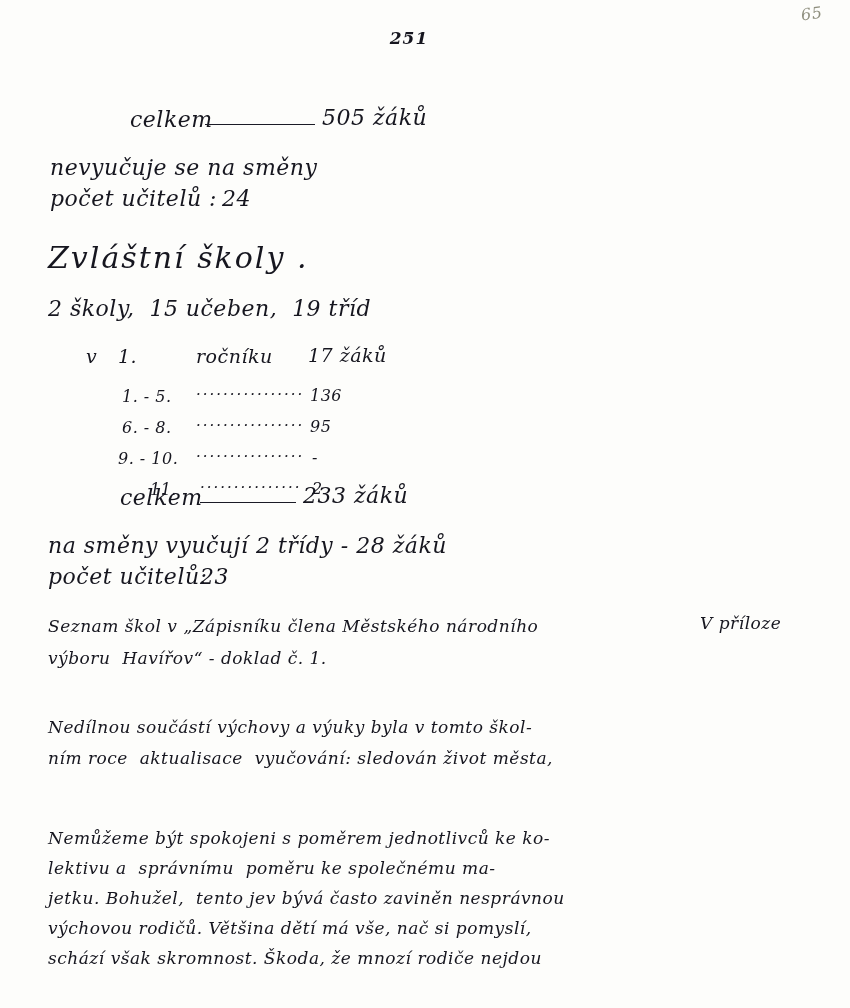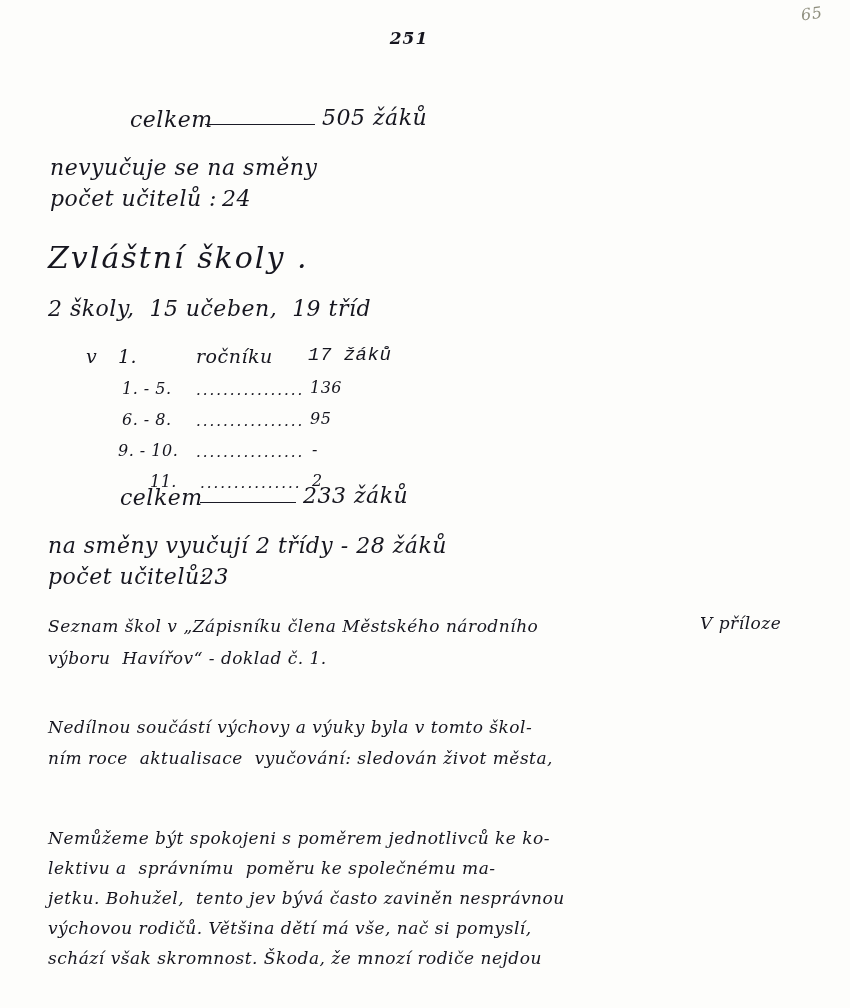--- a/index.html
+++ b/index.html
@@ -64,20 +64,21 @@
   .big {
     font-size: 22px;
     text-align: center;
   }
   .body-txt {
     font-size: 17px;
     text-align: right;
   }
   .small-row {
     font-size: 16px;
+    margin-top: 8px;
   }
   .dots {
     letter-spacing: 2px;
     font-size: 15px;
   }
 </style>
 </head>
 <body>
 
 <div class="page">
@@ -94,21 +95,21 @@
   <div class="line hw big" style="left:50px; top:155px;">nevyučuje se na směny</div>
   <div class="line hw big" style="left:222px; top:186px;">24</div>
 
   <div class="line hw heading" style="left:48px; top:240px;">Zvláštní školy .</div>
 
   <div class="line hw big" style="left:48px; top:296px;">2 školy,  15 učeben,  19 tříd</div>
 
   <div class="line hw" style="left:86px; top:345px; font-size:19px;">v</div>
   <div class="line hw" style="left:118px; top:345px; font-size:19px;">1.</div>
   <div class="line hw" style="left:196px; top:345px; font-size:19px;">ročníku</div>
-  <div class="line hw" style="left:308px; top:344px; font-size:19px;font-family:Liberation Mono, monospace;">17 žáků</div>
+  <div class="line hw" style="left:308px; top:344px; font-size:19px;">17 žáků</div>
 
   <div class="line hw small-row" style="left:122px; top:379px;">1. - 5.</div>
   <div class="line hw dots" style="left:196px; top:381px;">................</div>
   <div class="line hw small-row" style="left:310px; top:378px;">136</div>
 
   <div class="line hw small-row" style="left:122px; top:410px;">6. - 8.</div>
   <div class="line hw dots" style="left:196px; top:412px;">................</div>
   <div class="line hw small-row" style="left:310px; top:409px;">95</div>
 
   <div class="line hw small-row" style="left:118px; top:441px;">9. - 10.</div>

